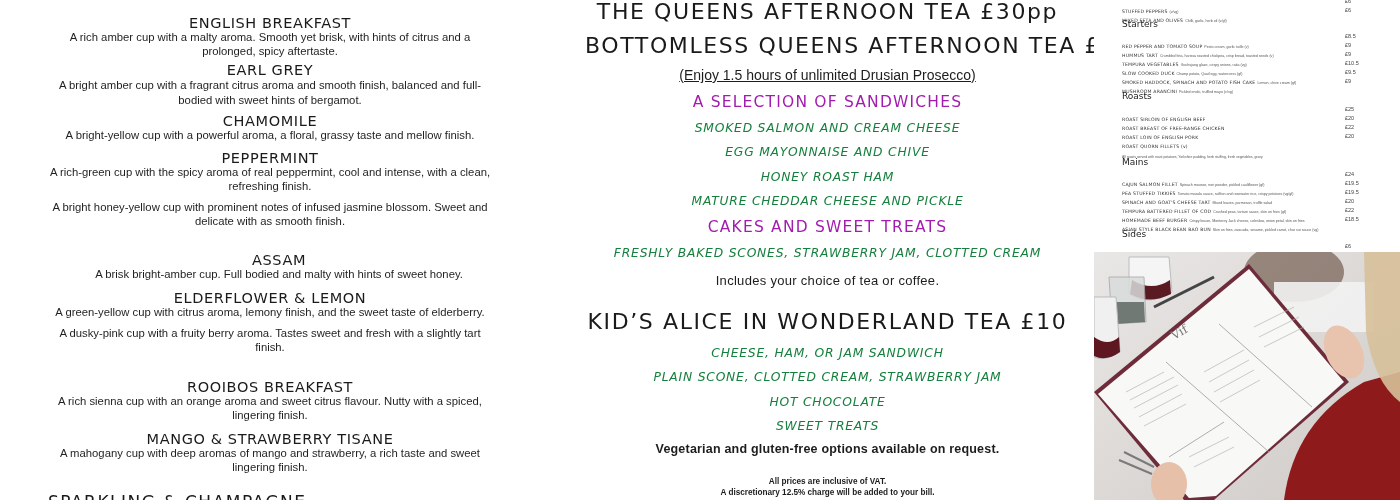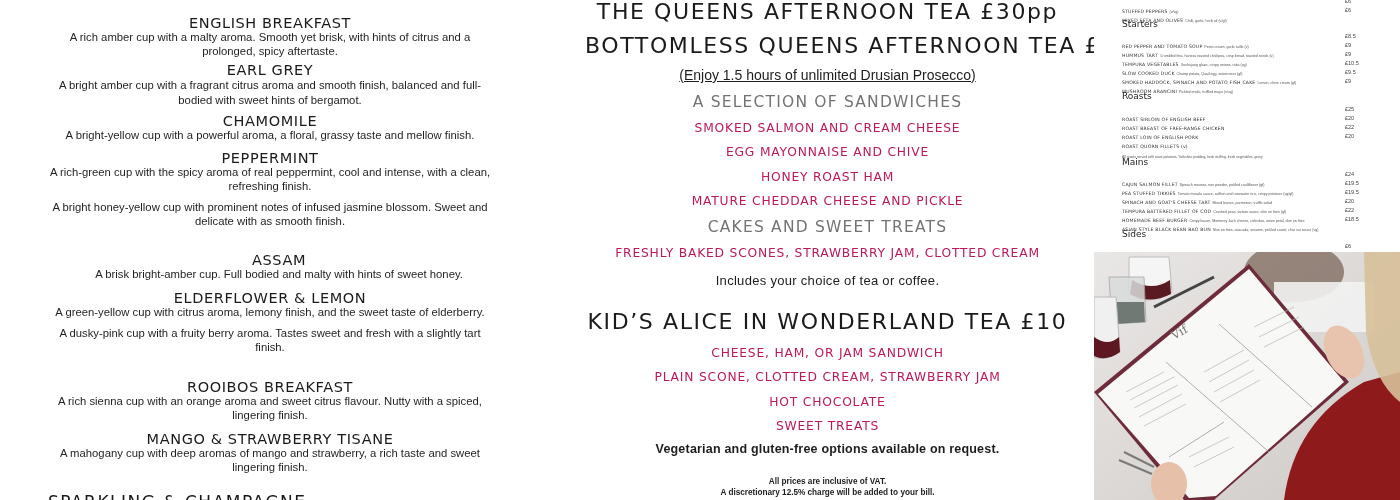--- a/index.html
+++ b/index.html
@@ -22,22 +22,22 @@
   }
   .sparkling {
     position: absolute; left: 48px; top: 492px; font-size: 17px; letter-spacing: 1.5px;
     color: #1a1a1a; font-family: "DejaVu Sans", sans-serif; white-space: nowrap;
   }
 
   
   #mid-col { left: 585px; width: 485px; }
   .mid-line { position: absolute; left: 0; width: 485px; white-space: nowrap; text-align: center; }
   .big-title { font-size: 22px; letter-spacing: 1.6px; color: #1a1a1a; }
-  .sub-title { font-size: 15.5px; letter-spacing: 1.2px; color: #737373; font-weight: normal; }
-  .item { font-size: 12.3px; letter-spacing: 0.8px; color: #be185d; }
+  .sub-title { font-size: 15.5px; letter-spacing: 1.2px; color: #a21caf; font-weight: normal; }
+  .item { font-size: 12.3px; letter-spacing: 0.8px; color: #15803d; font-style: italic; }
   .note { font-family: "Liberation Sans", sans-serif; font-size: 13px; letter-spacing: 0.3px; }
   .underlined { text-decoration: underline; font-family: "Liberation Sans", sans-serif; font-size: 14px; }
   .bold-note { font-family: "Liberation Sans", sans-serif; font-weight: bold; font-size: 12.5px; letter-spacing: 0.2px; }
   .tiny-note { font-family: "Liberation Sans", sans-serif; font-weight: bold; font-size: 8.2px; }
 
   
   #menu-panel { left: 1094px; width: 306px; height: 252px; text-align: left; background: #fff; }
   .m-row { position: absolute; left: 28px; width: 250px; height: 9px; white-space: nowrap; }
   .m-item { font-size: 4.6px; color: #333; letter-spacing: 0.2px; font-family: "DejaVu Sans", sans-serif; }
   .m-desc { font-size: 3.6px; color: #555; margin-left: 2px; font-family: "Liberation Sans", sans-serif; }

